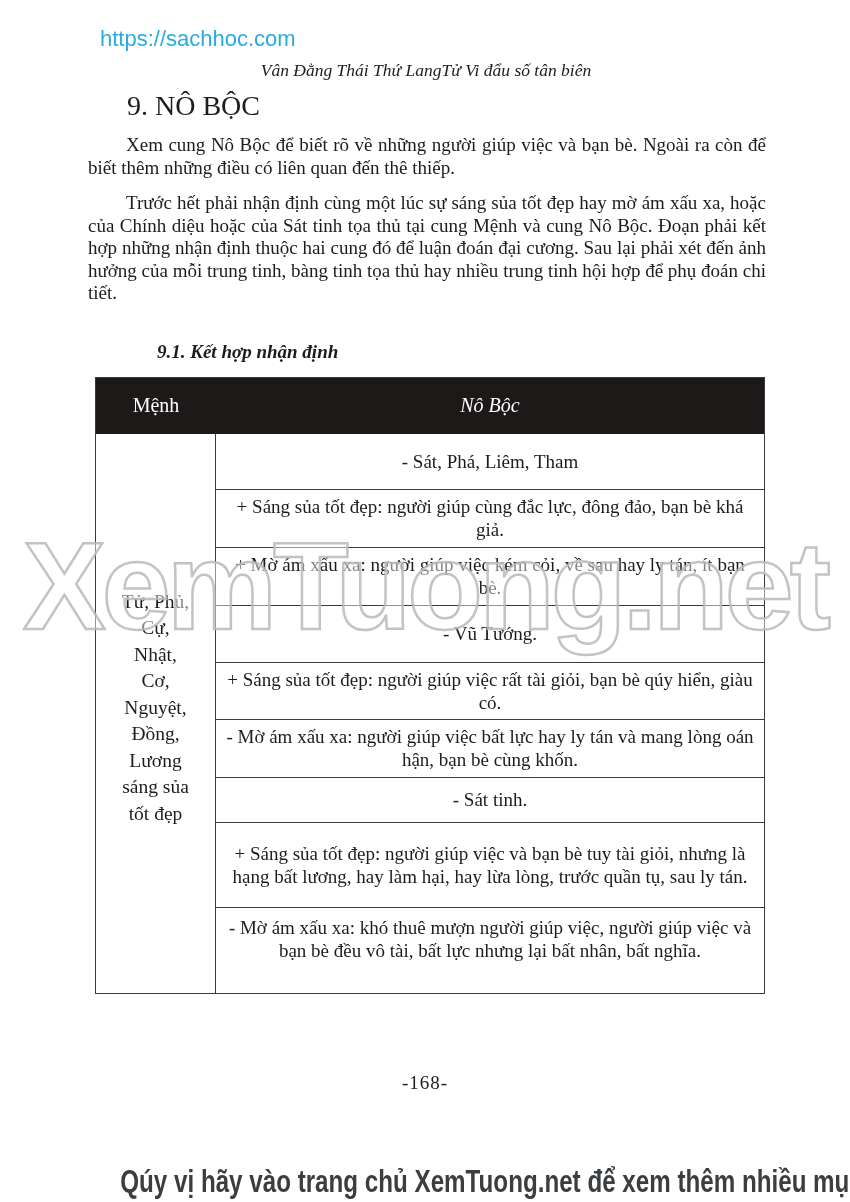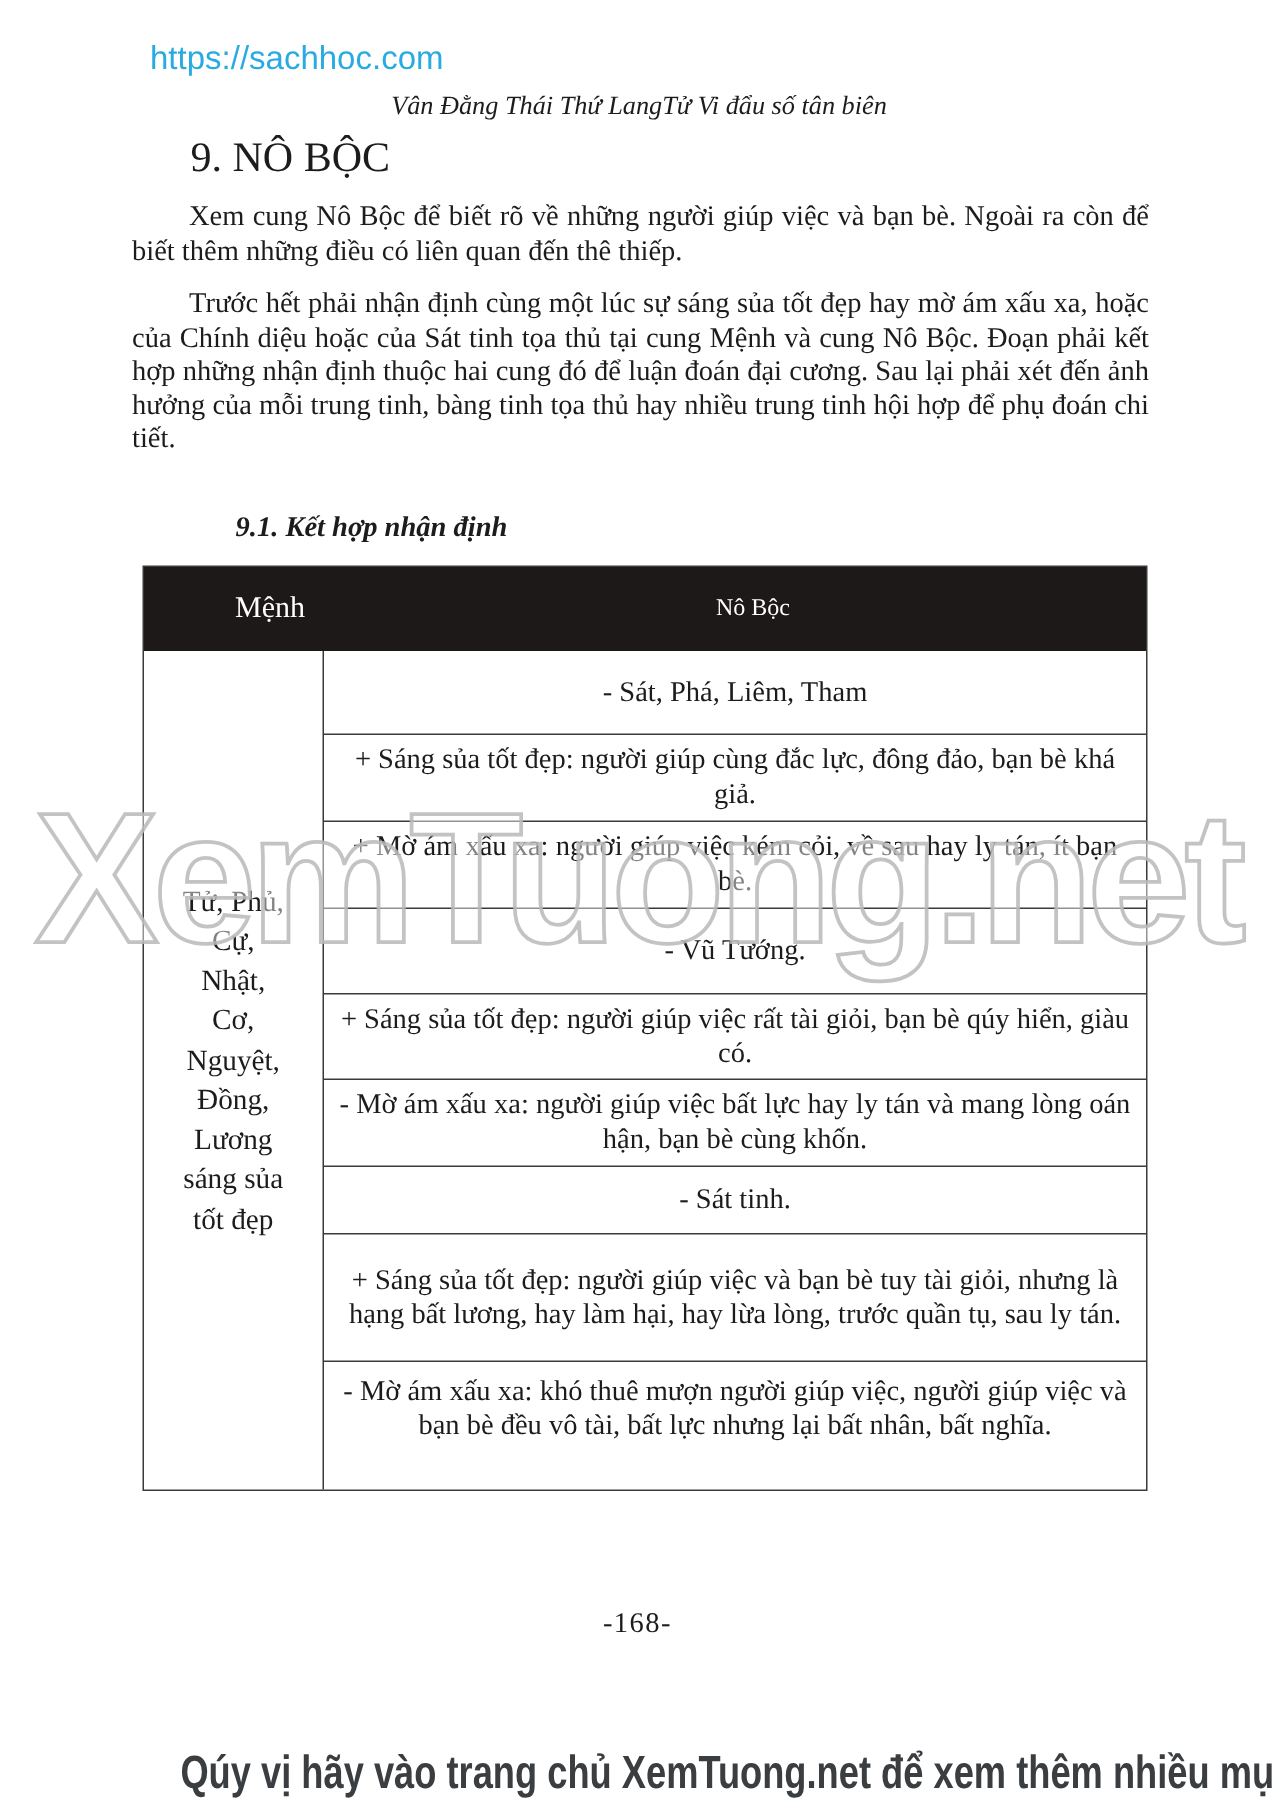--- a/index.html
+++ b/index.html
@@ -69,26 +69,26 @@
     display: flex;
     background: #1d1919;
     color: #ffffff;
     height: 56px;
     align-items: center;
   }
   .tbl-header .h-menh {
     width: 120px;
     text-align: center;
     font-size: 20px;
-    margin-left: 24px;
   }
   .tbl-header .h-nobo {
     flex: 1;
     text-align: center;
-    font-size: 16px;
+    font-size: 20px;
+    font-style: italic;
   }
   .tbl-body { display: flex; }
   .menh-cell {
     width: 120px;
     box-sizing: border-box;
     border-right: 1px solid #3a3a3a;
     display: flex;
     align-items: center;
     justify-content: center;
     text-align: center;

